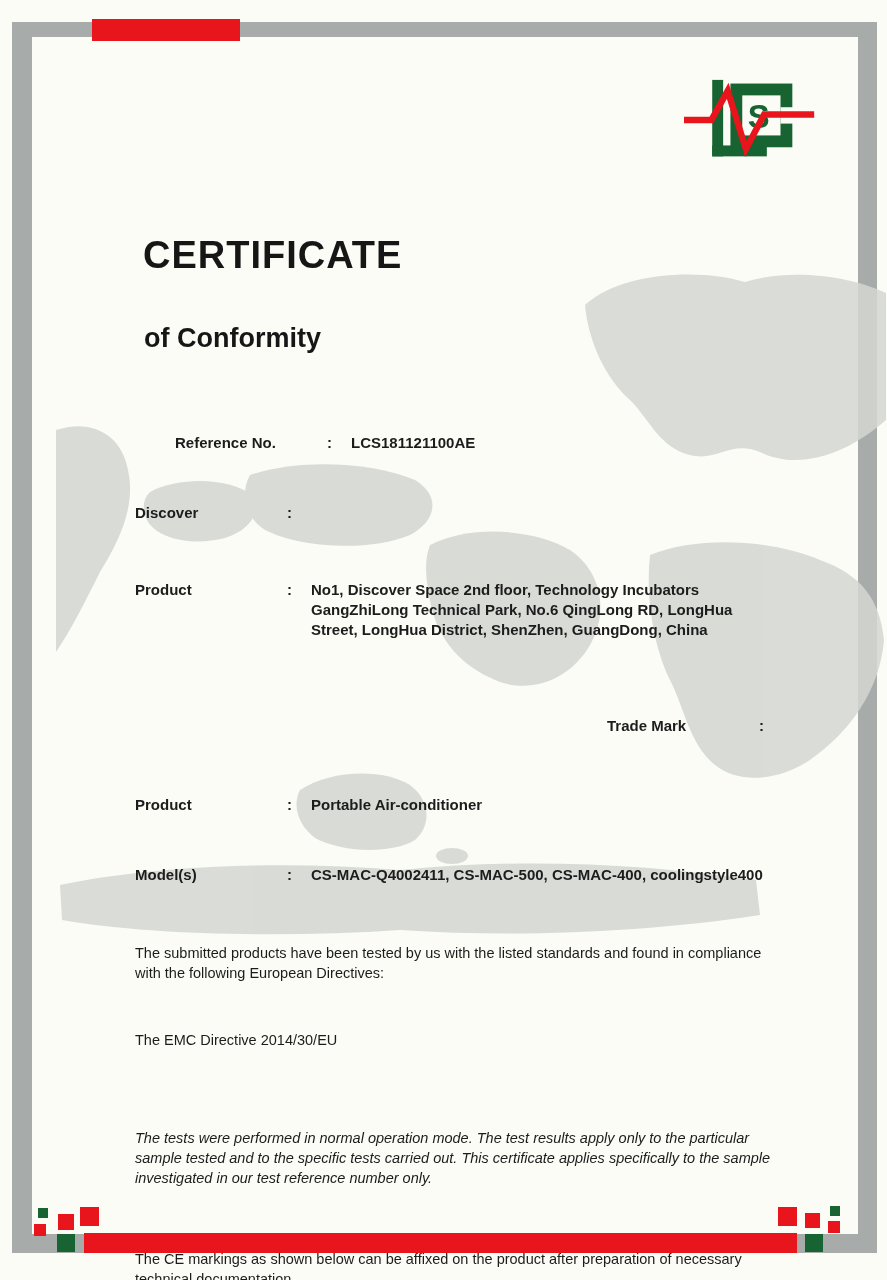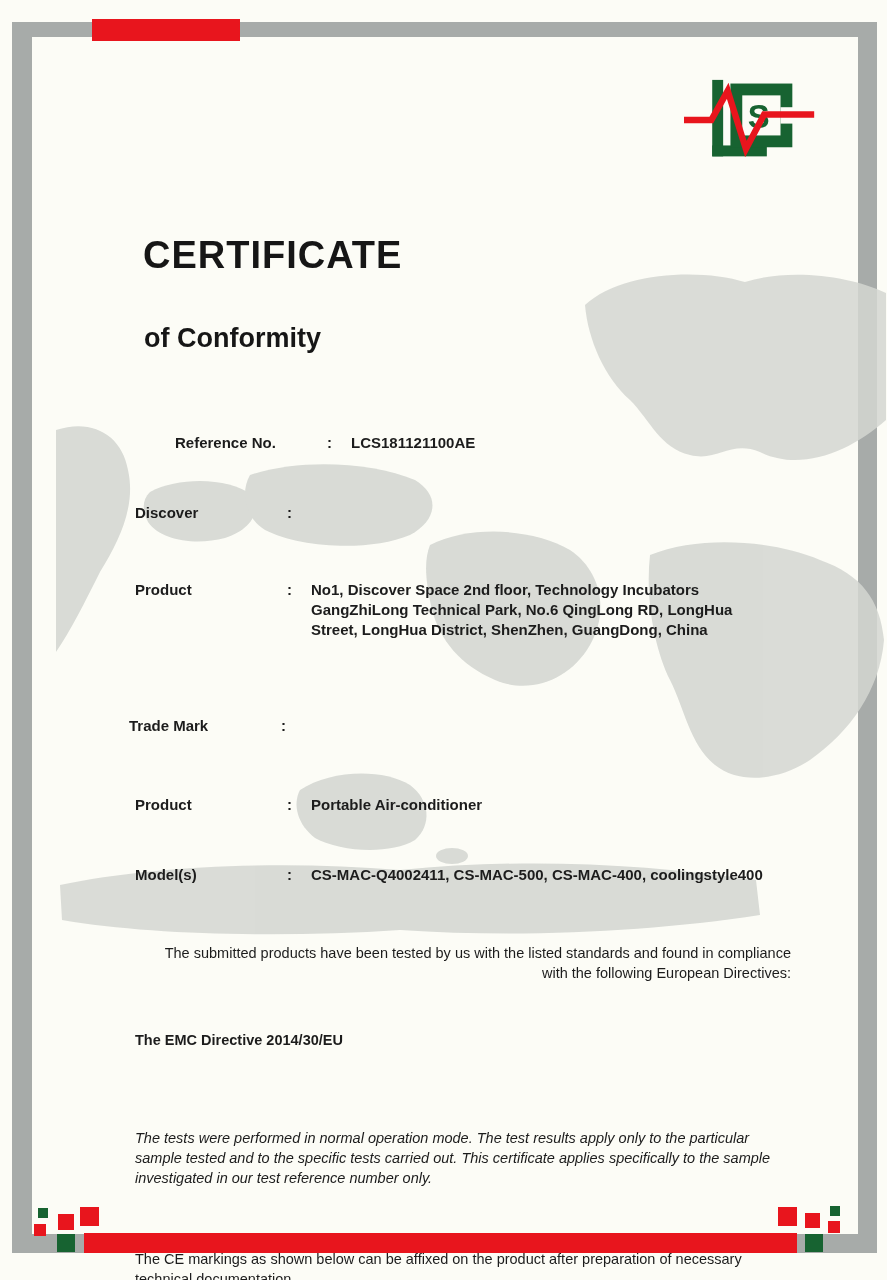--- a/index.html
+++ b/index.html
@@ -13,21 +13,21 @@
   
   .title-main{font-size:38px;font-weight:bold;letter-spacing:1px;color:#161616;}
   .title-sub{font-size:27px;font-weight:bold;color:#161616;}
   
   .field{display:flex;font-size:15px;font-weight:bold;line-height:1.35;width:648px;}
   .field .lbl{width:152px;flex:none;}
   .field .col{width:24px;flex:none;}
   .field .val{width:468px;}
   
   .para{font-size:14.5px;line-height:1.38;width:656px;}
-  .para.b{font-weight:bold;}
+  .para.b{font-weight:normal;}
   .content{position:relative;z-index:2;}
   .wm{position:absolute;z-index:1;left:0;top:0;}
 </style>
 </head>
 <body>
 
 <div class="page">
 
   
   <svg class="wm" width="887" height="1000" viewBox="0 0 887 1000">
@@ -87,37 +87,37 @@
   </div>
   <div class="abs content field" style="left:135px;top:318px;">
     <span class="lbl">Discover</span>
     <span class="col">:</span>
   </div>
   <div class="abs content field" style="left:135px;top:374px;">
     <span class="lbl">Product</span>
     <span class="col">:</span>
     <span class="val">No1, Discover Space 2nd floor, Technology Incubators GangZhiLong Technical Park, No.6 QingLong RD, LongHua Street, LongHua District, ShenZhen, GuangDong, China</span>
   </div>
-  <div class="abs content field" style="left:129px;top:450px;">
+  <div class="abs content field" style="left:135px;top:450px;justify-content:flex-end;">
     <span class="lbl">Trade Mark</span>
     <span class="col">:</span>
   </div>
   <div class="abs content field" style="left:135px;top:508px;">
     <span class="lbl">Product</span>
     <span class="col">:</span>
     <span class="val">Portable Air-conditioner</span>
   </div>
   <div class="abs content field" style="left:135px;top:558px;">
     <span class="lbl">Model(s)</span>
     <span class="col">:</span>
     <span class="val" style="width:498px;">CS-MAC-Q4002411, CS-MAC-500, CS-MAC-400, coolingstyle400</span>
   </div>
 
   
-  <div class="abs content para" style="left:135px;top:616px;text-align:right;">The submitted products have been tested by us with the listed standards and found in compliance with the following European Directives:</div>
+  <div class="abs content para" style="left:135px;top:616px;">The submitted products have been tested by us with the listed standards and found in compliance with the following European Directives:</div>
   <div class="abs content para b" style="left:135px;top:663px;">The EMC Directive 2014/30/EU</div>
   <div class="abs content para" style="left:135px;top:741px;font-style:italic;">The tests were performed in normal operation mode. The test results apply only to the particular sample tested and to the specific tests carried out. This certificate applies specifically to the sample investigated in our test reference number only.</div>
   <div class="abs content para" style="left:135px;top:802px;">The CE markings as shown below can be affixed on the product after preparation of necessary technical documentation.</div>
   
 
   
   
 
   
   

